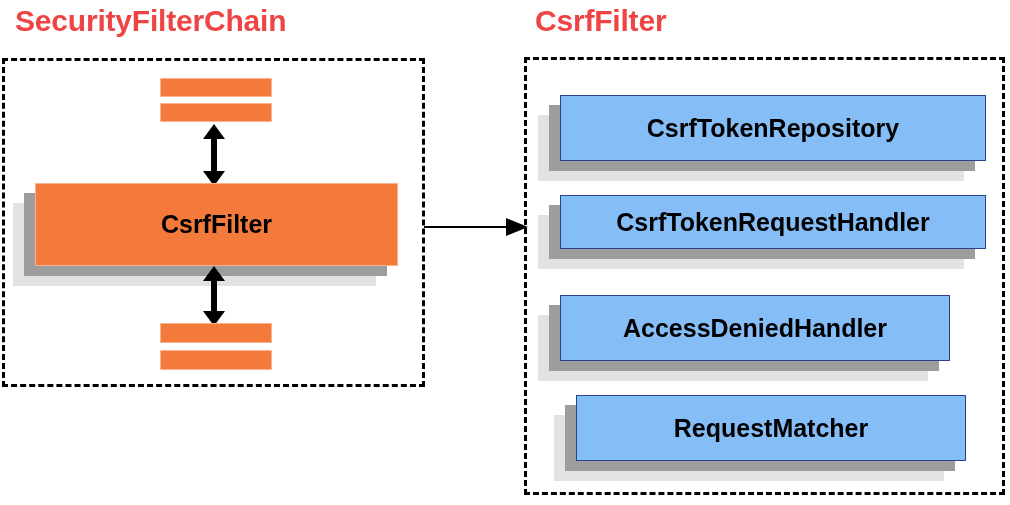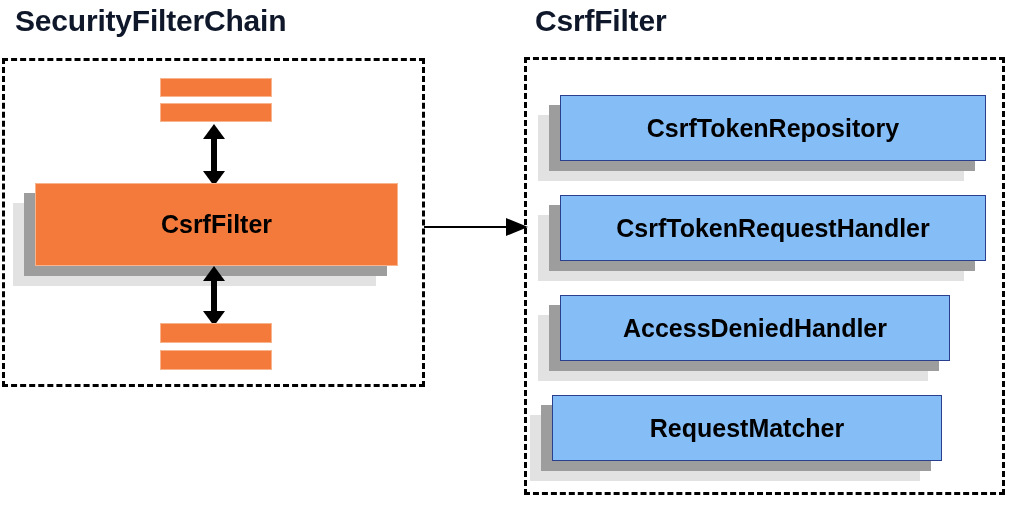--- a/index.html
+++ b/index.html
@@ -18,21 +18,21 @@
     overflow: hidden;
   }
 
   
   .panel-title {
     position: absolute;
     font-family: "Liberation Sans", sans-serif;
     font-weight: bold;
     font-size: 30px;
     line-height: 34px;
-    color: #0f172a;
+    color: #ef4444;
     white-space: nowrap;
     letter-spacing: -0.2px;
   }
   #title-left  { left: 15px;  top: 4px; }
   #title-right { left: 535px; top: 4px; }
 
   
   .dashed-group {
     position: absolute;
     border: 3px dashed #000000;
@@ -190,37 +190,37 @@
   </div>
 
   <div class="card card-blue" style="left:560px; top:95px; width:426px; height:66px;padding-left:11px;">
     <div class="shadow-far"></div>
     <div class="shadow-near"></div>
     <div class="face">
       <span class="label">CsrfTokenRepository</span>
     </div>
   </div>
 
-  <div class="card card-blue" style="left:560px; top:195px; width:426px; height:66px;">
+  <div class="card card-blue" style="left:560px; top:195px; width:426px; height:54px;">
     <div class="shadow-far"></div>
     <div class="shadow-near"></div>
     <div class="face">
       <span class="label">CsrfTokenRequestHandler</span>
     </div>
   </div>
 
   <div class="card card-blue" style="left:560px; top:295px; width:390px; height:66px;">
     <div class="shadow-far"></div>
     <div class="shadow-near"></div>
     <div class="face">
       <span class="label">AccessDeniedHandler</span>
     </div>
   </div>
 
-  <div class="card card-blue" style="left:552px; top:395px; width:390px; height:66px;">
+  <div class="card card-blue" style="left:576px; top:395px; width:390px; height:66px;">
     <div class="shadow-far"></div>
     <div class="shadow-near"></div>
     <div class="face">
       <span class="label">RequestMatcher</span>
     </div>
   </div>
 
 </div>
 
 </body></html>

